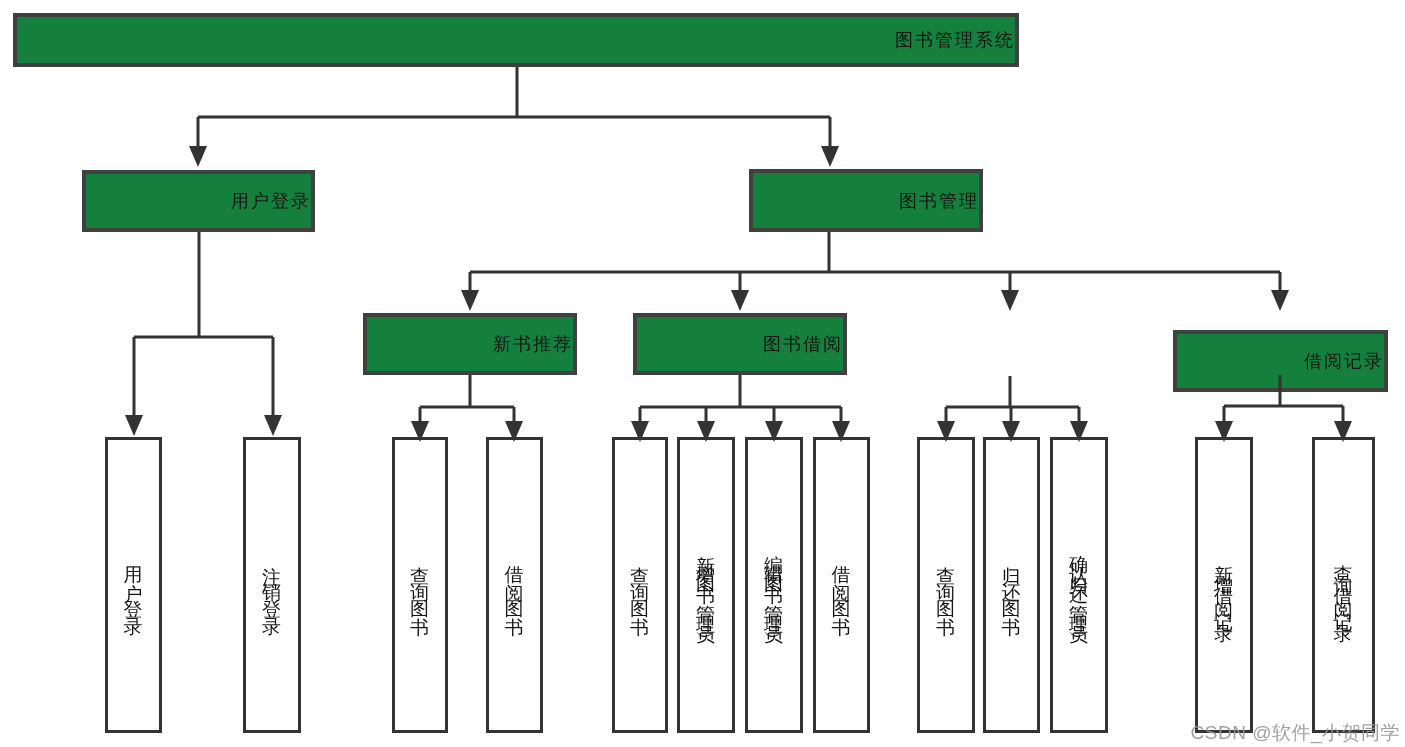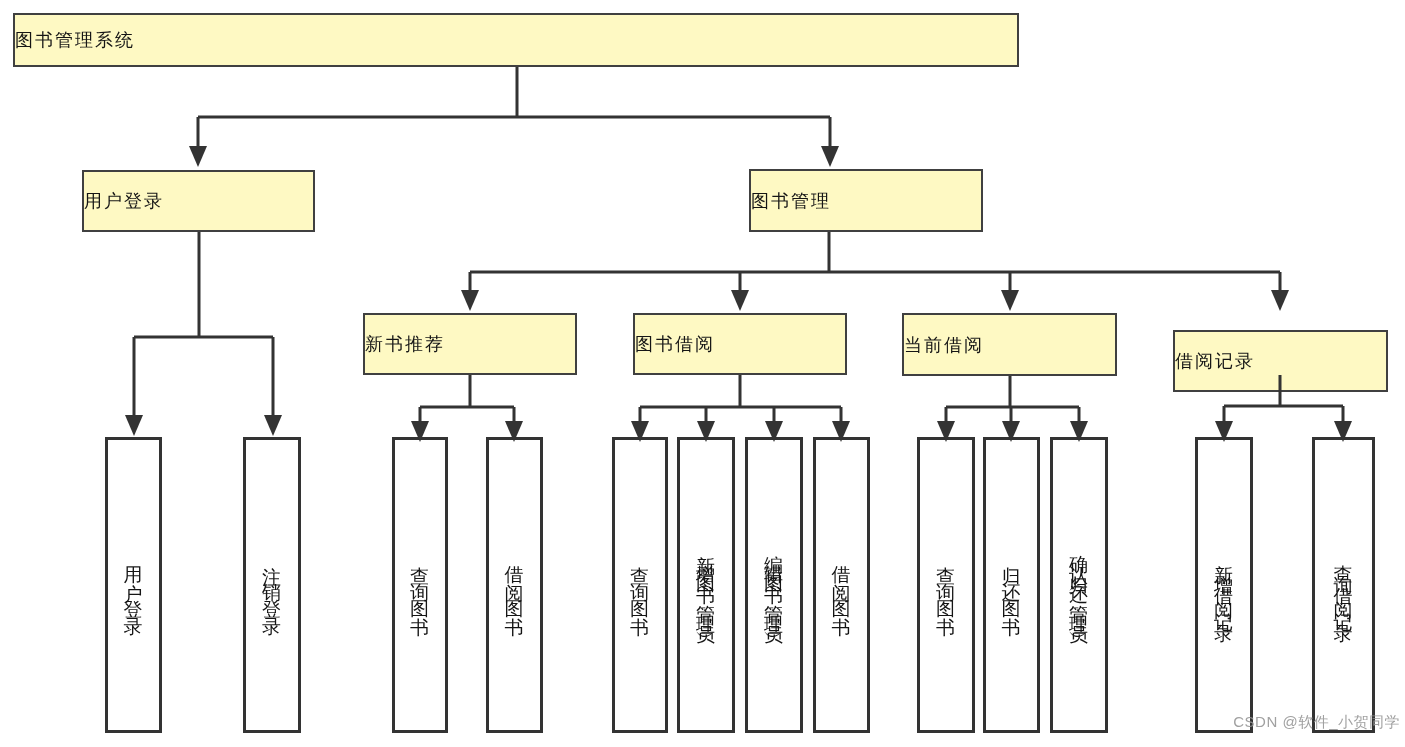--- a/index.html
+++ b/index.html
@@ -7,23 +7,23 @@
     position:relative;
     width:1405px;height:747px;
     background:#ffffff;
     overflow:hidden;
     font-family:"Liberation Sans",sans-serif;
   }
   
   .hbox{
     position:absolute;
     box-sizing:border-box;
-    border:2px solid #404040;
-    background:#fef9c3;
-    display:flex;align-items:center;justify-content:flex-start;
+    border:4px solid #404040;
+    background:#15803d;
+    display:flex;align-items:center;justify-content:flex-end;
     font-size:18px;color:#151515;letter-spacing:2px;
     z-index:2;
   }
   
   .vbox{
     position:absolute;
     box-sizing:border-box;
     border:3px solid #333333;
     background:#ffffff;
     top:437px;height:296px;
@@ -39,22 +39,22 @@
     white-space:nowrap;
   }
   .vbox span.ls6{letter-spacing:12px;}
   .vbox span.ls9{letter-spacing:10px;}
   
   #wires{position:absolute;left:0;top:0;z-index:3;pointer-events:none;}
   #wires path{stroke:#333333;stroke-width:3;fill:none;}
   #wires polygon{fill:#333333;stroke:none;}
   .watermark{
     position:absolute;
-    right:5px;bottom:15px;
-    font-size:15px;
+    right:5px;bottom:1px;
+    font-size:19px;
     color:rgba(150,150,150,0.9);
     letter-spacing:0.5px;
     white-space:nowrap;
     z-index:5;
   }
 </style>
 </head>
 <body>
 
 <div id="stage">
@@ -68,23 +68,20 @@
   </div>
   <div class="hbox" style="left:713px;top:169px;width:234px;height:63px;margin-left:36px;">
     <span>图书管理</span>
   </div>
 
   <div class="hbox" style="left:363px;top:313px;width:214px;height:62px;">
     <span>新书推荐</span>
   </div>
   <div class="hbox" style="left:633px;top:313px;width:214px;height:62px;">
     <span>图书借阅</span>
-  </div>
-  <div class="hbox" style="left:902px;top:313px;width:215px;height:63px;">
-    <span>当前借阅</span>
   </div>
   <div class="hbox" style="left:1173px;top:313px;width:215px;height:62px;margin-top:17px;">
     <span>借阅记录</span>
   </div>
 
   <div class="vbox" style="left:105px;width:57px;">
     <span>用户登录</span>
   </div>
   <div class="vbox" style="left:243px;width:58px;">
     <span>注销登录</span>

